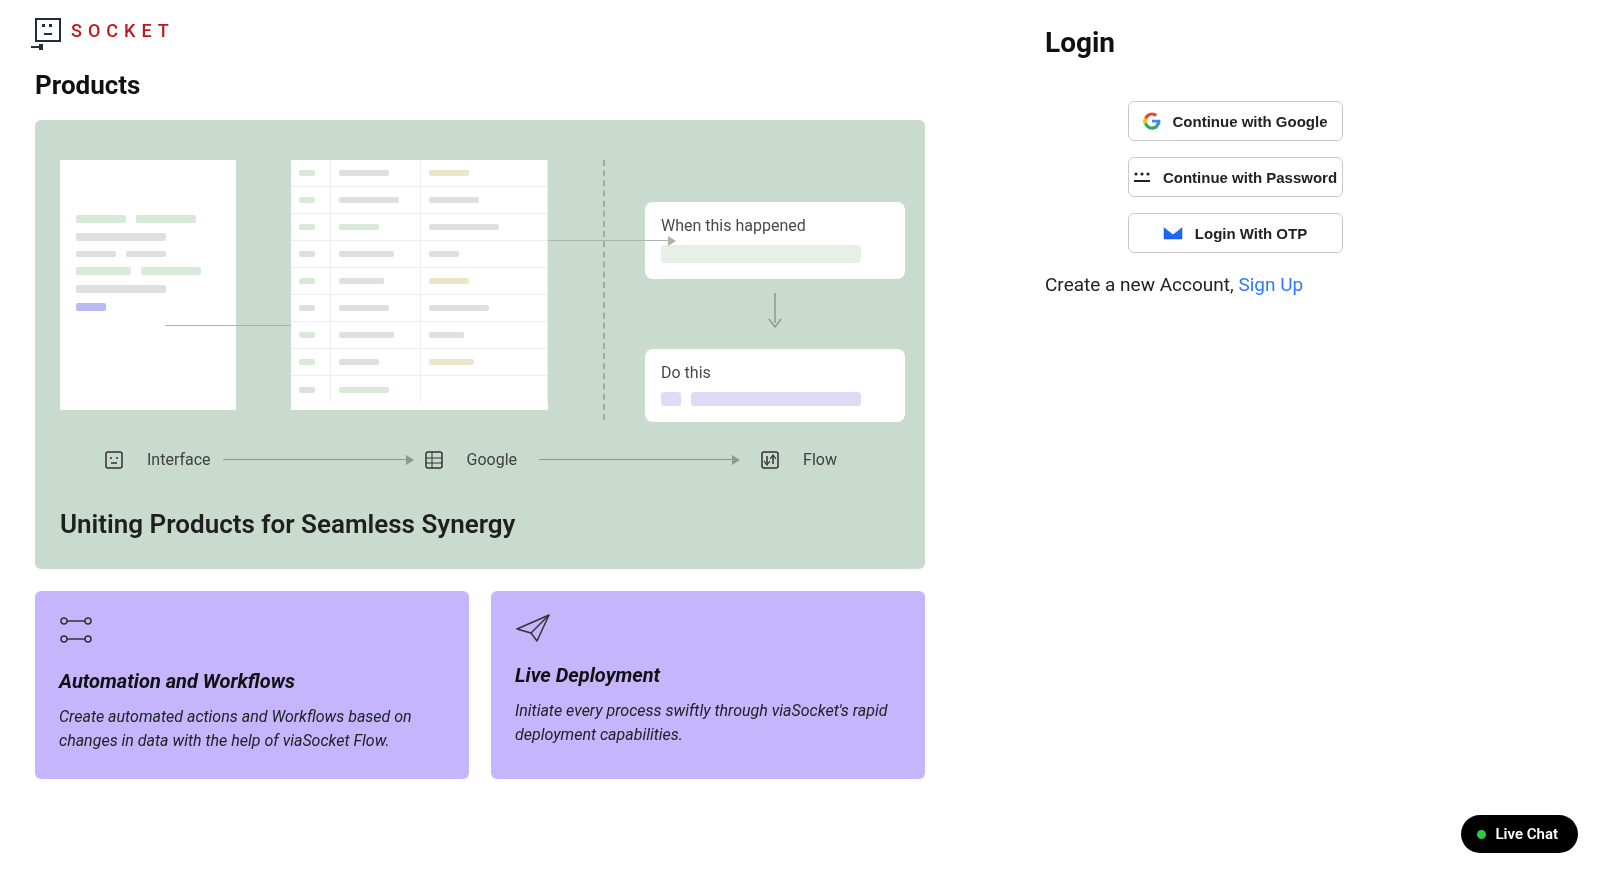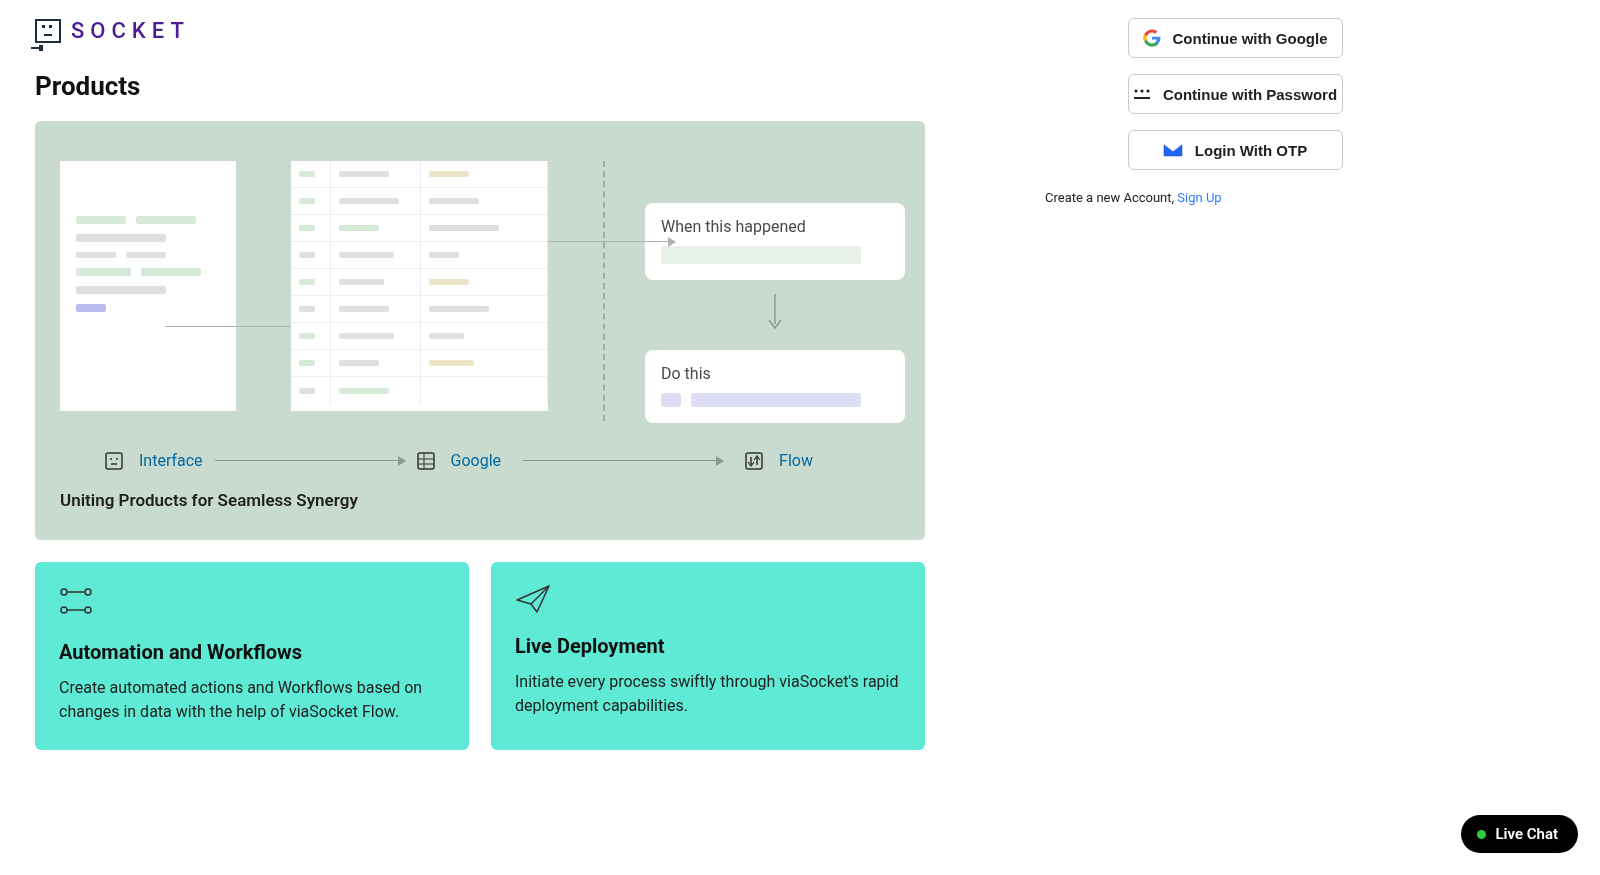--- a/index.html
+++ b/index.html
@@ -54,24 +54,24 @@
     position: absolute;
     bottom: -8px; left: -6px;
     width: 8px; height: 2px; background: #1f2d3d;
   }
   .logo-plug::after {
     content: "";
     position: absolute; right: -4px; top: -2px;
     width: 4px; height: 6px; background: #1f2d3d;
   }
   .logo-text {
-    font-size: 22px;
+    font-size: 18px;
     font-weight: 500;
     letter-spacing: 6px;
-    color: #4c1d95;
+    color: #b91c1c;
   }
 
   .features-heading {
     font-size: 26px;
     font-weight: 700;
     margin-bottom: 20px;
   }
 
   
   .hero-panel {
@@ -168,22 +168,22 @@
 
   .diagram-labels {
     display: flex;
     align-items: center;
     padding: 8px 20px 0 50px;
     gap: 12px;
   }
   .dlabel {
     display: flex;
     align-items: center;
-    gap: 16px;
-    color: #0369a1;
+    gap: 24px;
+    color: #404040;
     font-size: 16px;
     text-align: right;
   }
   .dlabel svg { display: block; }
   .connector {
     flex: none;
     height: 1px;
     background: #8a9a90;
     position: relative;
   }
@@ -191,38 +191,39 @@
   .connector.c-b { width: 200px; margin-left: 10px;}
   .connector::after {
     content: "";
     position: absolute; right: -1px; top: -4px;
     border-left: 8px solid #8a9a90;
     border-top: 5px solid transparent;
     border-bottom: 5px solid transparent;
   }
 
   .hero-caption {
-    font-size: 17px;
+    font-size: 26px;
     font-weight: 600;
-    margin-top: 20px;
+    margin-top: 40px;
     color: #1f1f1f;
     padding-left: 5px;
   }
 
   
   .tiles {
     display: flex;
     gap: 22px;
     margin-top: 22px;
   }
   .tile {
-    background: #5eead4;
+    background: #c4b5fd;
     border-radius: 6px;
     padding: 22px 24px 26px 24px;
     flex: 1;
+    font-style: italic;
   }
   .tile-icon { margin-bottom: 16px; }
   .tile-title {
     font-size: 20px;
     font-weight: 700;
     margin-bottom: 12px;
   }
   .tile-desc {
     font-size: 16px;
     line-height: 1.5;
@@ -246,21 +247,21 @@
     align-items: center;
     justify-content: center;
     gap: 12px;
     font-size: 15px;
     font-weight: 600;
     color: #222;
     cursor: pointer;
     margin: 0 auto 16px auto;
   }
   .signup-line {
-    font-size: 13px;
+    font-size: 19px;
     color: #222;
     margin-top: 20px;
   }
   .signup-link {
     color: #2f7bff;
     cursor: pointer;
   }
 
   
   .live-chat {
@@ -529,20 +530,21 @@
             <line x1="16" y1="20" x2="34" y2="2"></line>
           </svg>
         </div>
         <div class="tile-title">Live Deployment</div>
         <div class="tile-desc">Initiate every process swiftly through viaSocket's rapid deployment capabilities.</div>
       </div>
     </div>
   </div>
 
   <div class="right-col">
+    <h2 class="login-heading">Login</h2>
 
     <button class="login-btn">
       <svg width="18" height="18" viewBox="0 0 48 48">
         <path fill="#EA4335" d="M24 9.5c3.9 0 6.6 1.7 8.1 3.1l5.9-5.9C34.4 3.3 29.7 1 24 1 14.8 1 6.9 6.6 3.3 14.7l6.9 5.4C11.9 14 17.4 9.5 24 9.5z"></path>
         <path fill="#4285F4" d="M46.5 24.5c0-1.6-.1-2.8-.4-4.1H24v7.8h12.8c-.3 2.2-1.8 5.4-5.2 7.6l6.7 5.2C43 37.4 46.5 31.6 46.5 24.5z"></path>
         <path fill="#FBBC05" d="M10.2 28.9c-.5-1.5-.8-3.1-.8-4.9s.3-3.4.8-4.9l-6.9-5.4C1.2 17.1 0 20.4 0 24s1.2 6.9 3.3 10.3l6.9-5.4z"></path>
         <path fill="#34A853" d="M24 47c6.5 0 11.9-2.1 15.9-5.8l-6.7-5.2c-2 1.4-4.8 2.4-9.2 2.4-6.6 0-12.1-4.5-13.8-10.5l-6.9 5.4C6.9 41.4 14.8 47 24 47z"></path>
       </svg>
       <span>Continue with Google</span>
     </button>

